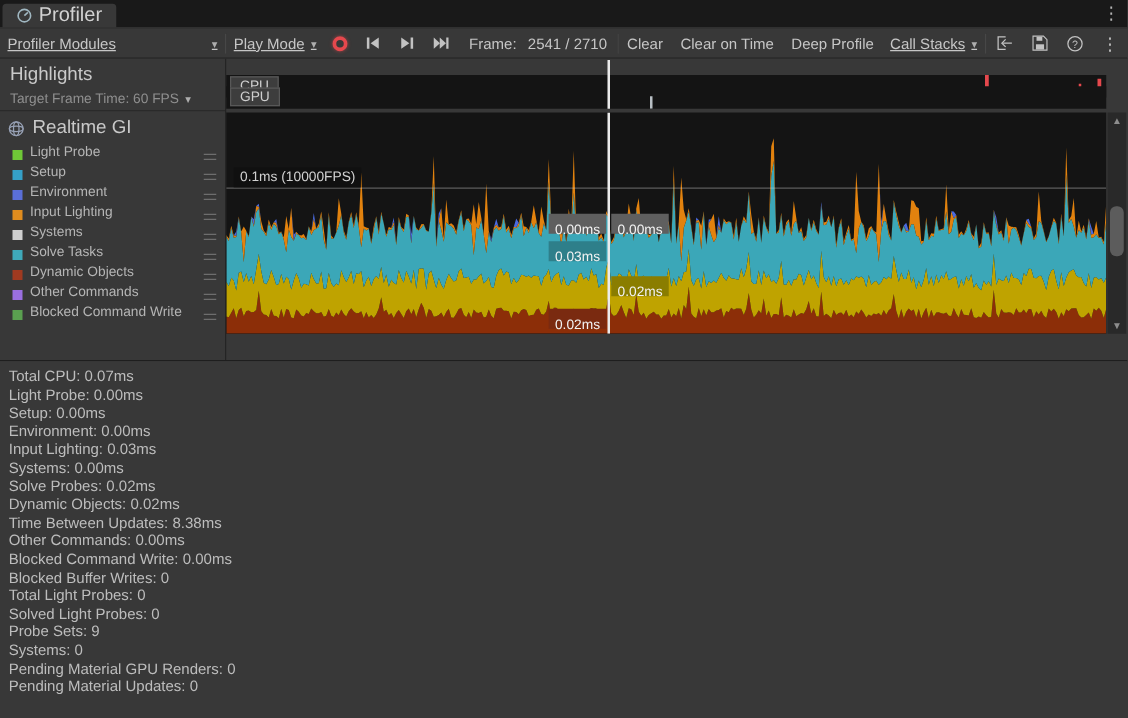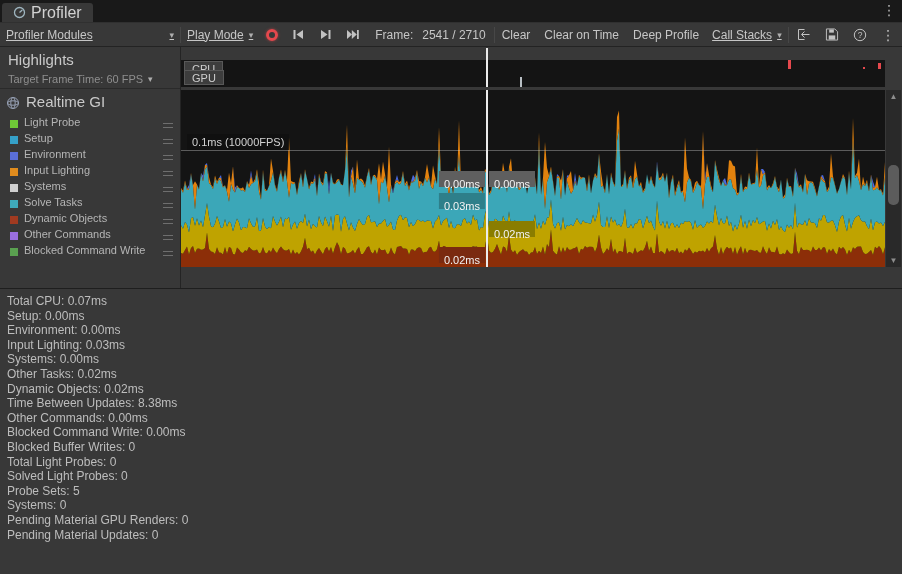--- a/index.html
+++ b/index.html
@@ -279,30 +279,31 @@
         <div class="sb-arrow up">▲</div>
         <div class="sb-thumb"></div>
         <div class="sb-arrow down">▼</div>
       </div>
     </div>
   </div>
 
   <div class="details-divider"></div>
   <div class="details" id="details-panel">
       <div class="detail-line">Total CPU: 0.07ms</div>
+      <div class="detail-line">Light Probe: 0.00ms</div>
       <div class="detail-line">Setup: 0.00ms</div>
       <div class="detail-line">Environment: 0.00ms</div>
       <div class="detail-line">Input Lighting: 0.03ms</div>
       <div class="detail-line">Systems: 0.00ms</div>
-      <div class="detail-line">Other Tasks: 0.02ms</div>
+      <div class="detail-line">Solve Probes: 0.02ms</div>
       <div class="detail-line">Dynamic Objects: 0.02ms</div>
       <div class="detail-line">Time Between Updates: 8.38ms</div>
       <div class="detail-line">Other Commands: 0.00ms</div>
       <div class="detail-line">Blocked Command Write: 0.00ms</div>
       <div class="detail-line">Blocked Buffer Writes: 0</div>
       <div class="detail-line">Total Light Probes: 0</div>
       <div class="detail-line">Solved Light Probes: 0</div>
-      <div class="detail-line">Probe Sets: 5</div>
+      <div class="detail-line">Probe Sets: 9</div>
       <div class="detail-line">Systems: 0</div>
       <div class="detail-line">Pending Material GPU Renders: 0</div>
       <div class="detail-line">Pending Material Updates: 0</div>
     </div>
 </div>
 
 </body></html>

